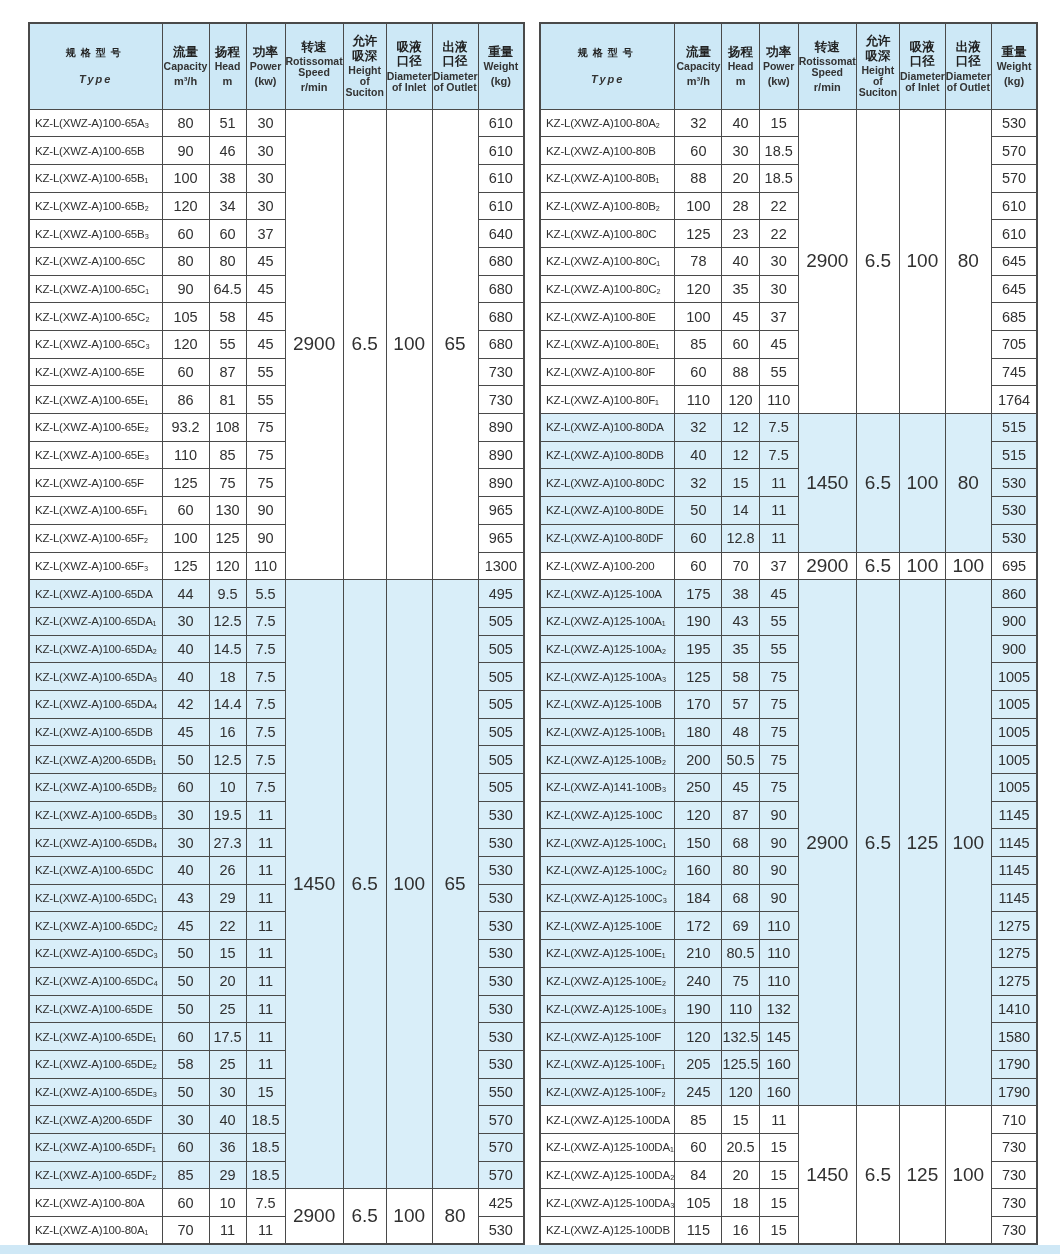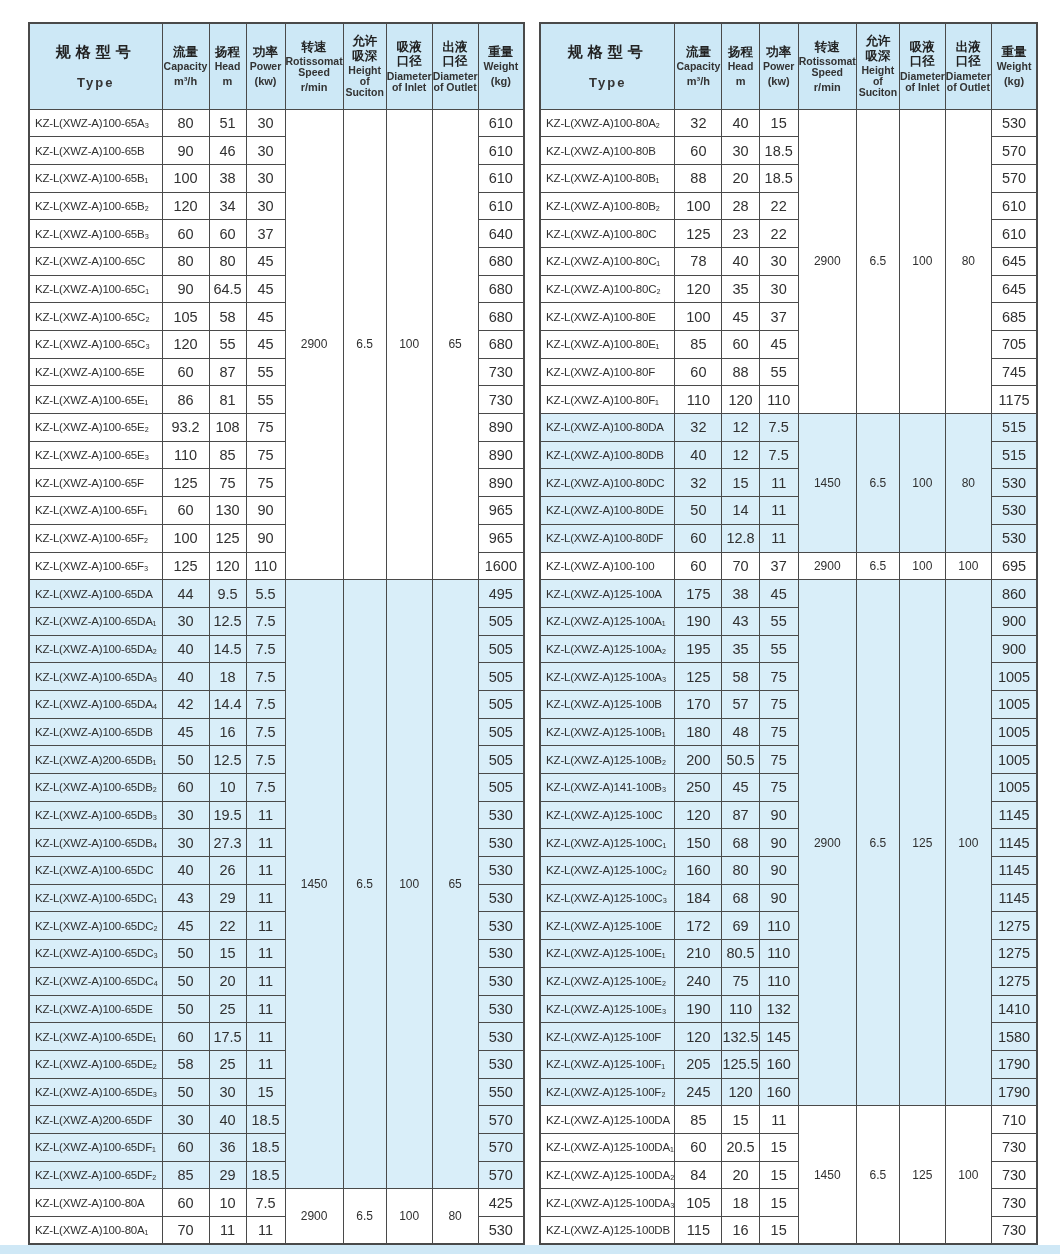--- a/index.html
+++ b/index.html
@@ -26,29 +26,29 @@
   }
   th,td{
     border:1px solid var(--border);
     text-align:center;vertical-align:middle;
     padding:0;overflow:hidden;
   }
   thead th{background:var(--header-bg);height:86px;}
   .th .zh{font-weight:bold;font-size:12.5px;line-height:1.15;max-width:2.35em;margin:0 auto 2px auto;color:#222;}
   .th .en{font-size:10.5px;line-height:1.05;color:#333;}
   .th .unit{font-size:11px;margin-top:3px;color:#333;}
-  .th-type .zh{max-width:none;font-size:15px;letter-spacing:5px;margin-bottom:16px;}
-  .th-type .en{font-size:13px;letter-spacing:2px;}
+  .th-type .zh{max-width:none;font-size:10px;letter-spacing:5px;margin-bottom:16px;}
+  .th-type .en{font-size:11px;letter-spacing:2px;font-style:italic;}
   .data-row td{height:27.7px;font-size:14.5px;}
   .data-row td.type-cell{
     text-align:left;padding-left:5px;font-size:11.5px;letter-spacing:-0.2px;white-space:nowrap;
   }
   tr.sec-white td{background:var(--row-white);}
   tr.sec-blue td{background:var(--row-blue);}
-  td.merged-cell{font-size:12px;}
+  td.merged-cell{font-size:19px;}
   .footer-strip{
     position:absolute;left:0;bottom:0;width:1060px;height:9px;
     background:var(--strip);
   }
 </style>
 </head>
 <body>
 
 <div class="page">
   <div class="tables-wrap">
@@ -224,21 +224,21 @@
             <td class="num-cell">100</td>
             <td class="num-cell">125</td>
             <td class="num-cell">90</td>
             <td class="num-cell">965</td>
           </tr>
           <tr class="data-row sec-white">
             <td class="type-cell">KZ-L(XWZ-A)100-65F₃</td>
             <td class="num-cell">125</td>
             <td class="num-cell">120</td>
             <td class="num-cell">110</td>
-            <td class="num-cell">1600</td>
+            <td class="num-cell">1300</td>
           </tr>
           <tr class="data-row sec-blue">
             <td class="type-cell">KZ-L(XWZ-A)100-65DA</td>
             <td class="num-cell">44</td>
             <td class="num-cell">9.5</td>
             <td class="num-cell">5.5</td>
             <td class="merged-cell" rowspan="22">1450</td>
             <td class="merged-cell" rowspan="22">6.5</td>
             <td class="merged-cell" rowspan="22">100</td>
             <td class="merged-cell" rowspan="22">65</td>
@@ -541,21 +541,21 @@
             <td class="num-cell">60</td>
             <td class="num-cell">88</td>
             <td class="num-cell">55</td>
             <td class="num-cell">745</td>
           </tr>
           <tr class="data-row sec-white">
             <td class="type-cell">KZ-L(XWZ-A)100-80F₁</td>
             <td class="num-cell">110</td>
             <td class="num-cell">120</td>
             <td class="num-cell">110</td>
-            <td class="num-cell">1175</td>
+            <td class="num-cell">1764</td>
           </tr>
           <tr class="data-row sec-blue">
             <td class="type-cell">KZ-L(XWZ-A)100-80DA</td>
             <td class="num-cell">32</td>
             <td class="num-cell">12</td>
             <td class="num-cell">7.5</td>
             <td class="merged-cell" rowspan="5">1450</td>
             <td class="merged-cell" rowspan="5">6.5</td>
             <td class="merged-cell" rowspan="5">100</td>
             <td class="merged-cell" rowspan="5">80</td>
@@ -583,21 +583,21 @@
             <td class="num-cell">530</td>
           </tr>
           <tr class="data-row sec-blue">
             <td class="type-cell">KZ-L(XWZ-A)100-80DF</td>
             <td class="num-cell">60</td>
             <td class="num-cell">12.8</td>
             <td class="num-cell">11</td>
             <td class="num-cell">530</td>
           </tr>
           <tr class="data-row sec-white">
-            <td class="type-cell">KZ-L(XWZ-A)100-100</td>
+            <td class="type-cell">KZ-L(XWZ-A)100-200</td>
             <td class="num-cell">60</td>
             <td class="num-cell">70</td>
             <td class="num-cell">37</td>
             <td class="merged-cell" rowspan="1">2900</td>
             <td class="merged-cell" rowspan="1">6.5</td>
             <td class="merged-cell" rowspan="1">100</td>
             <td class="merged-cell" rowspan="1">100</td>
             <td class="num-cell">695</td>
           </tr>
           <tr class="data-row sec-blue">

